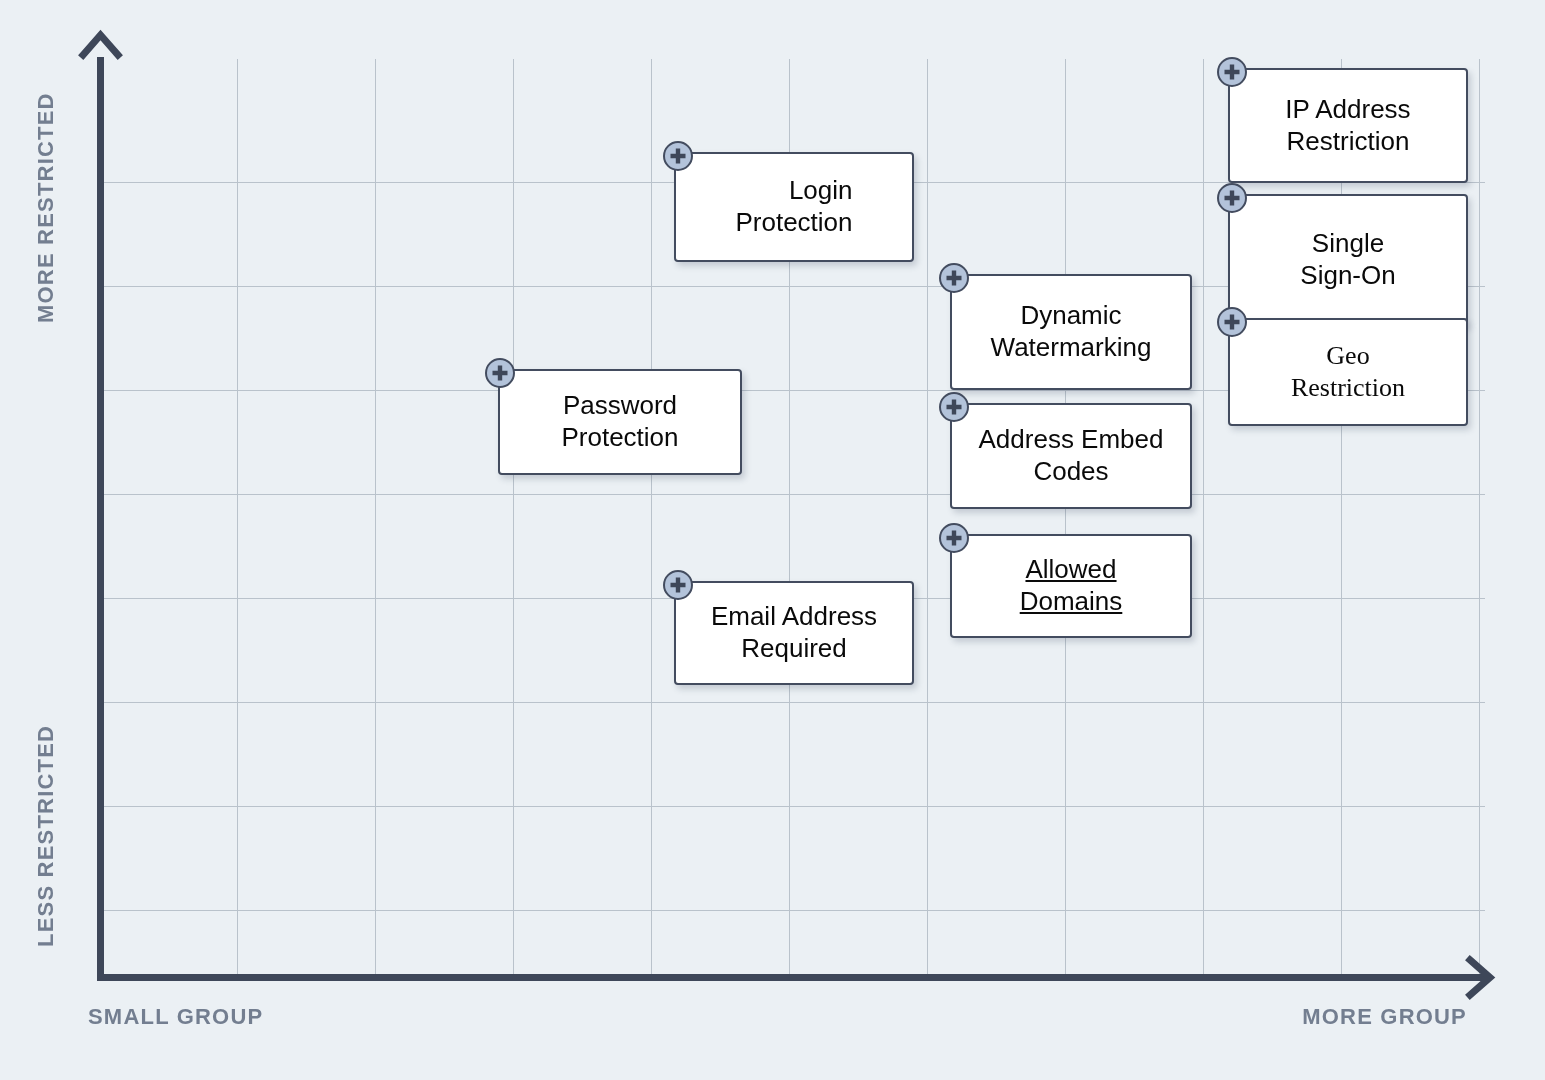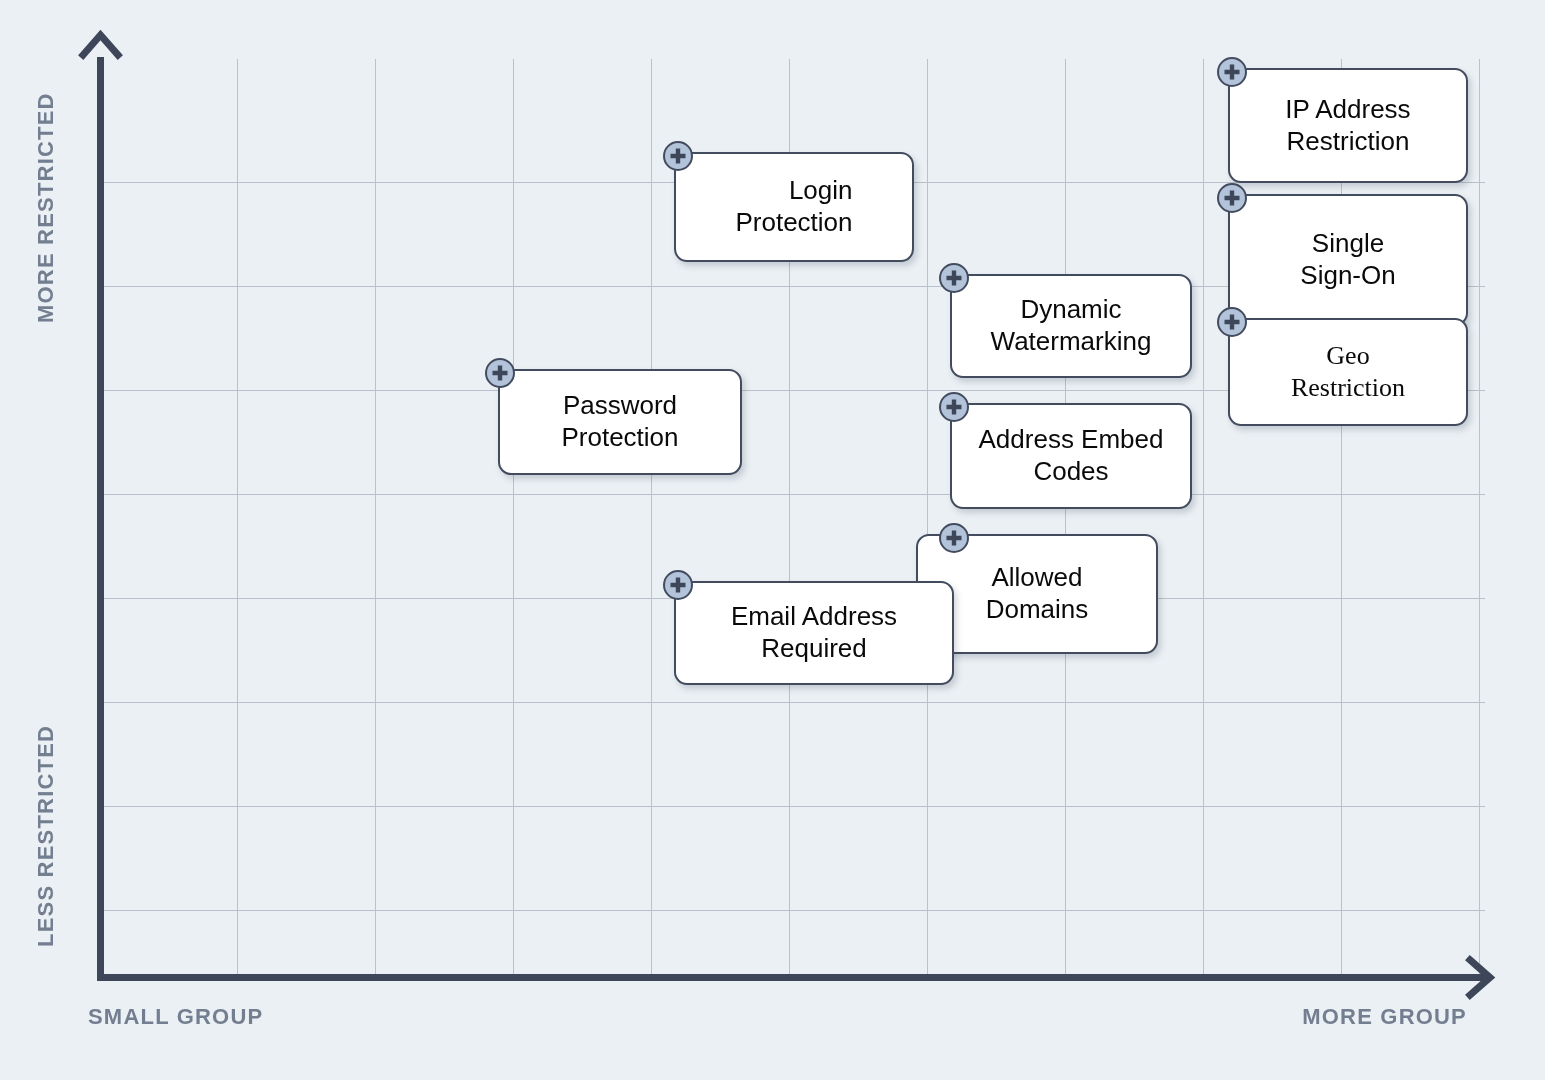--- a/index.html
+++ b/index.html
@@ -101,21 +101,21 @@
     right: 78px;
     top: 1004px;
   }
 
   
   .card {
     position: absolute;
     box-sizing: border-box;
     background: #ffffff;
     border: 2px solid #434c5f;
-    border-radius: 13px;
+    border-radius: 4px;
     box-shadow: 3px 4px 6px rgba(60, 72, 95, 0.22);
     display: flex;
     align-items: center;
     justify-content: center;
     text-align: center;
     color: #0a0a0a;
     font-size: 26px;
     line-height: 1.22;
     padding: 4px 20px;
     white-space: pre-line;
@@ -201,49 +201,49 @@
           <path d="M13 5.5 V20.5 M5.5 13 H20.5" stroke="#3e4759" stroke-width="4.4" stroke-linecap="butt"></path>
         </svg>
       </div>
       <div class="card" style="left: 674px; top: 152px; width: 240px; height: 110px; z-index: 13; text-align: right;">Login
 Protection</div>
       <div class="marker" style="left: 663px; top: 141px; z-index: 103;">
         <svg viewBox="0 0 26 26" width="26" height="26">
           <path d="M13 5.5 V20.5 M5.5 13 H20.5" stroke="#3e4759" stroke-width="4.4" stroke-linecap="butt"></path>
         </svg>
       </div>
-      <div class="card" style="left: 950px; top: 274px; width: 242px; height: 104px; z-index: 14;">Dynamic
+      <div class="card" style="left: 950px; top: 274px; width: 242px; height: 116px; z-index: 14;">Dynamic
 Watermarking</div>
       <div class="marker" style="left: 939px; top: 263px; z-index: 104;">
         <svg viewBox="0 0 26 26" width="26" height="26">
           <path d="M13 5.5 V20.5 M5.5 13 H20.5" stroke="#3e4759" stroke-width="4.4" stroke-linecap="butt"></path>
         </svg>
       </div>
       <div class="card" style="left: 498px; top: 369px; width: 244px; height: 106px; z-index: 15;">Password
 Protection</div>
       <div class="marker" style="left: 485px; top: 358px; z-index: 105;">
         <svg viewBox="0 0 26 26" width="26" height="26">
           <path d="M13 5.5 V20.5 M5.5 13 H20.5" stroke="#3e4759" stroke-width="4.4" stroke-linecap="butt"></path>
         </svg>
       </div>
       <div class="card" style="left: 950px; top: 403px; width: 242px; height: 106px; z-index: 16;">Address Embed
 Codes</div>
       <div class="marker" style="left: 939px; top: 392px; z-index: 106;">
         <svg viewBox="0 0 26 26" width="26" height="26">
           <path d="M13 5.5 V20.5 M5.5 13 H20.5" stroke="#3e4759" stroke-width="4.4" stroke-linecap="butt"></path>
         </svg>
       </div>
-      <div class="card" style="left: 916px; top: 534px; width: 242px; height: 120px; z-index: 17;">Allowed
+      <div class="card" style="left: 950px; top: 534px; width: 242px; height: 104px; z-index: 17; text-decoration: underline;">Allowed
 Domains</div>
       <div class="marker" style="left: 939px; top: 523px; z-index: 107;">
         <svg viewBox="0 0 26 26" width="26" height="26">
           <path d="M13 5.5 V20.5 M5.5 13 H20.5" stroke="#3e4759" stroke-width="4.4" stroke-linecap="butt"></path>
         </svg>
       </div>
-      <div class="card" style="left: 674px; top: 581px; width: 280px; height: 104px; z-index: 18;">Email Address
+      <div class="card" style="left: 674px; top: 581px; width: 240px; height: 104px; z-index: 18;">Email Address
 Required</div>
       <div class="marker" style="left: 663px; top: 570px; z-index: 108;">
         <svg viewBox="0 0 26 26" width="26" height="26">
           <path d="M13 5.5 V20.5 M5.5 13 H20.5" stroke="#3e4759" stroke-width="4.4" stroke-linecap="butt"></path>
         </svg>
       </div>
     </div>
 
 </div>
 

